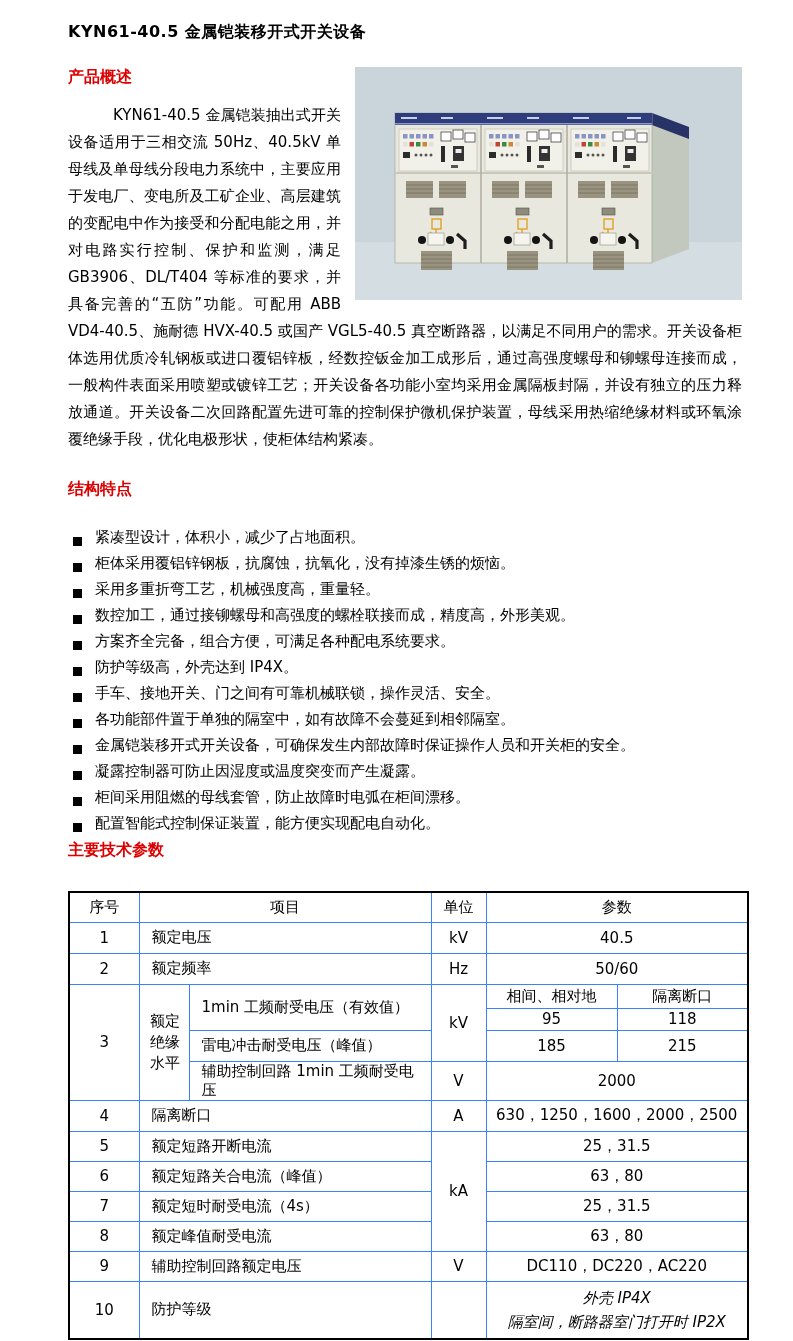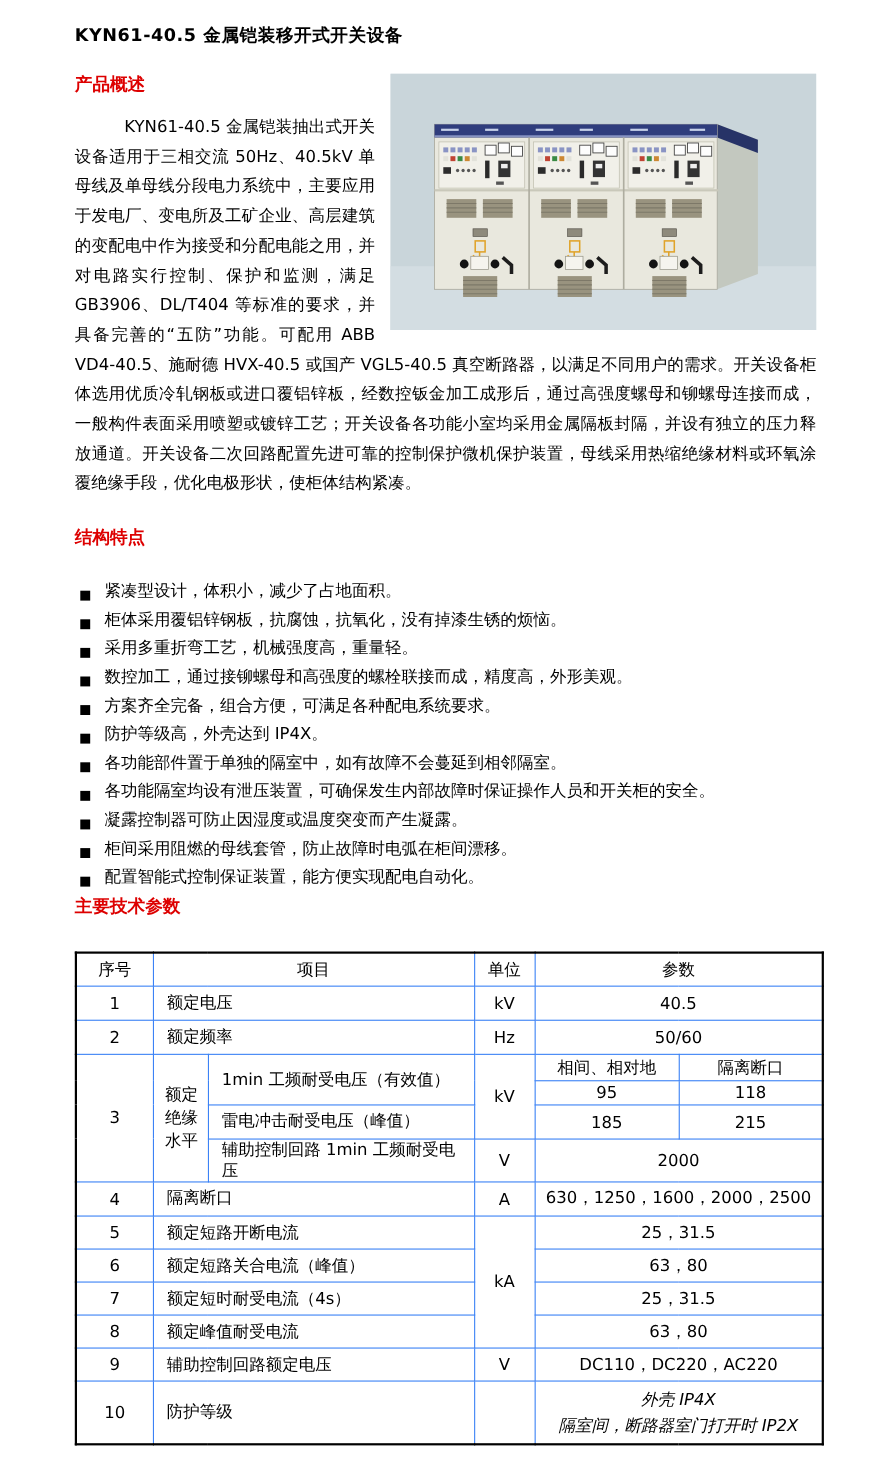--- a/index.html
+++ b/index.html
@@ -203,25 +203,29 @@
     <li class="feature-item">
         <span class="bullet"></span>
         <span>方案齐全完备，组合方便，可满足各种配电系统要求。</span>
       </li>
     <li class="feature-item">
         <span class="bullet"></span>
         <span>防护等级高，外壳达到 IP4X。</span>
       </li>
     <li class="feature-item">
         <span class="bullet"></span>
+        <span>手车、接地开关、门之间有可靠机械联锁，操作灵活、安全。</span>
+      </li>
+    <li class="feature-item">
+        <span class="bullet"></span>
         <span>各功能部件置于单独的隔室中，如有故障不会蔓延到相邻隔室。</span>
       </li>
     <li class="feature-item">
         <span class="bullet"></span>
-        <span>各功能隔室均设有泄压装置，可确保发生内部故障时保证操作人员和开关柜的安全。</span>
+        <span>金属铠装移开式开关设备，可确保发生内部故障时保证操作人员和开关柜的安全。</span>
       </li>
     <li class="feature-item">
         <span class="bullet"></span>
         <span>凝露控制器可防止因湿度或温度突变而产生凝露。</span>
       </li>
     <li class="feature-item">
         <span class="bullet"></span>
         <span>柜间采用阻燃的母线套管，防止故障时电弧在柜间漂移。</span>
       </li>
     <li class="feature-item">

